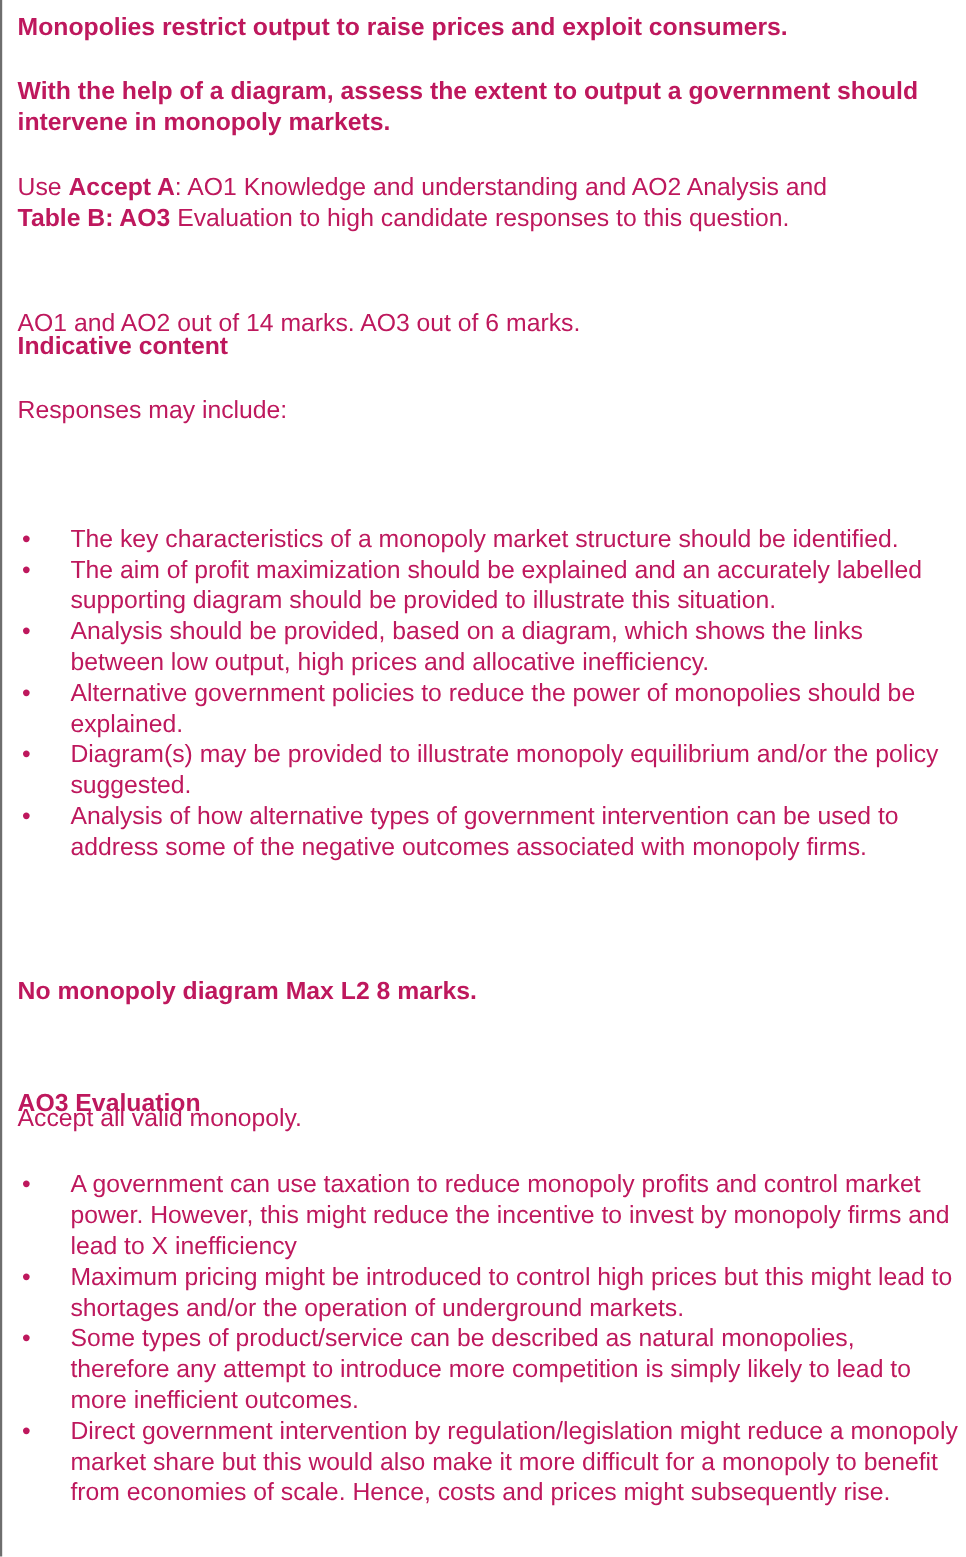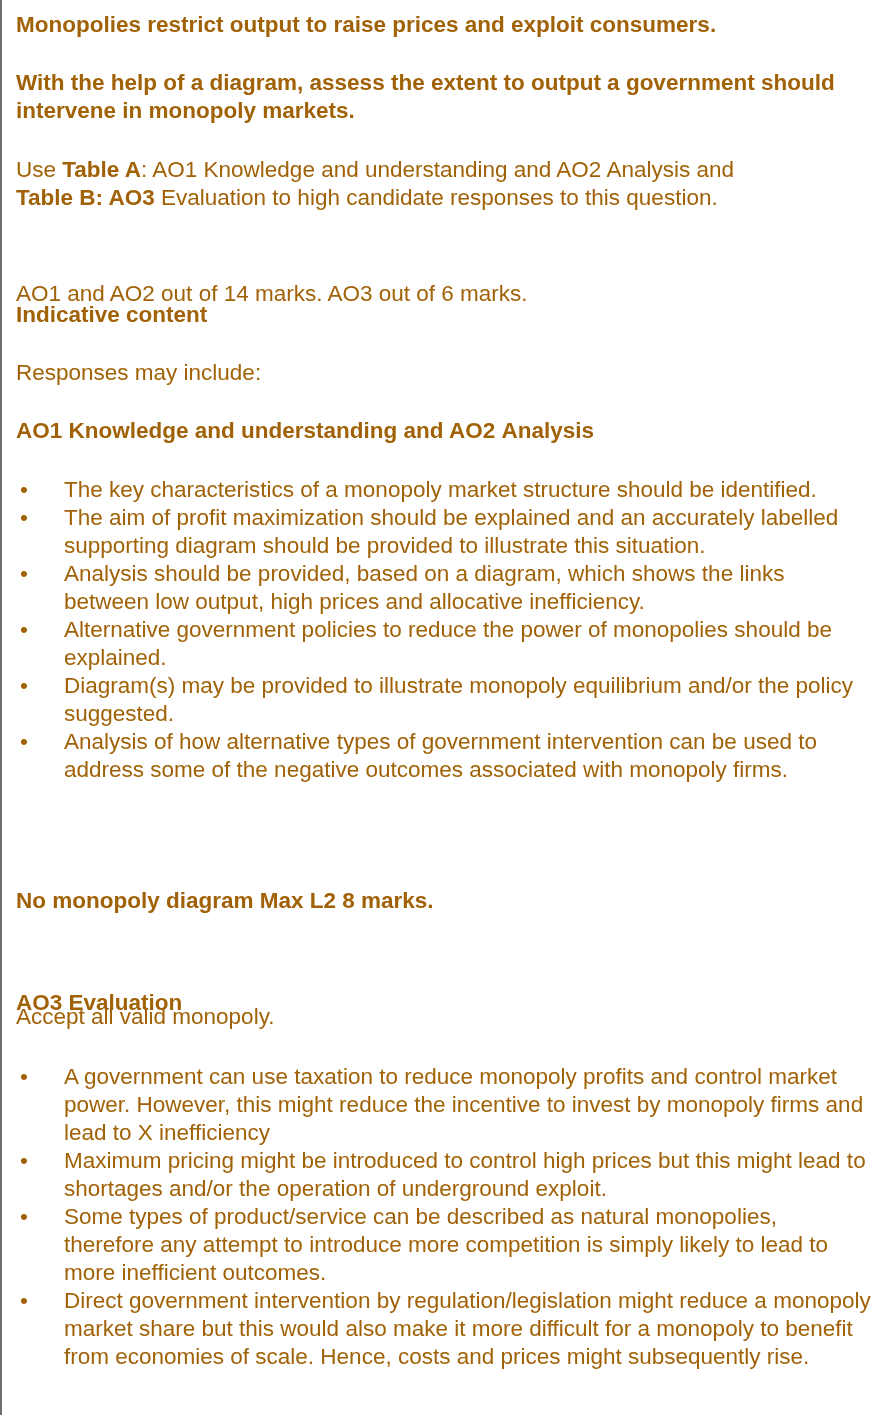--- a/index.html
+++ b/index.html
@@ -1,21 +1,21 @@
 <!DOCTYPE html>
 <html><head>
 <meta charset="utf-8">
 <style>
   html, body { margin: 0; padding: 0; background: #ffffff; }
   body { width: 878px; height: 1415px; overflow: hidden; position: relative; }
   .page {
     position: absolute; left: 0; top: 0; width: 876px; height: 1415px;
     border-left: 2px solid #6e6e6e;
     font-family: "Liberation Sans", sans-serif;
-    color: #a16207;
+    color: #be185d;
     font-size: 22.5px;
     line-height: 28px;
   }
   .blk { position: absolute; left: 14px; right: 6px; margin: 0; }
   .b { font-weight: bold; }
   ul.bullets { list-style: none; margin: 0; padding: 0; }
   ul.bullets li { position: relative; padding-left: 48px; }
   ul.bullets li .dot {
     position: absolute; left: 4px; top: 0; width: 20px; text-align: left;
   }
@@ -23,47 +23,46 @@
 </head>
 <body>
 
 <div class="page">
 
   <p class="blk b" style="top:11px;">Monopolies restrict output to raise prices and exploit consumers.</p>
 
   <p class="blk b" style="top:69px;">With the help of a diagram, assess the extent to output a government should intervene in monopoly markets.</p>
 
   <p class="blk" style="top:156px;">
-    <span>Use </span><span class="b">Table A</span><span>: AO1 Knowledge and understanding and AO2 Analysis and</span><br>
+    <span>Use </span><span class="b">Accept A</span><span>: AO1 Knowledge and understanding and AO2 Analysis and</span><br>
     <span class="b">Table B: AO3</span><span> Evaluation to high candidate responses to this question.</span>
   </p>
 
   <p class="blk" style="top:243px;margin-top:37px;">AO1 and AO2 out of 14 marks. AO3 out of 6 marks.</p>
 
   <p class="blk" style="top:359px;">Responses may include:</p>
 
   <p class="blk b" style="top:301px;">Indicative content</p>
 
-  <p class="blk b" style="top:417px;">AO1 Knowledge and understanding and AO2&nbsp;Analysis</p>
 
   <ul class="blk bullets" style="top:476px;">
     <li><span class="dot">•</span><span>The key characteristics of a monopoly market structure should be identified.</span></li>
     <li><span class="dot">•</span><span>The aim of profit maximization should be explained and an accurately labelled supporting diagram should be provided to illustrate this situation.</span></li>
     <li><span class="dot">•</span><span>Analysis should be provided, based on a diagram, which shows the links between low output, high prices and allocative inefficiency.</span></li>
     <li><span class="dot">•</span><span>Alternative government policies to reduce the power of monopolies should be explained.</span></li>
     <li><span class="dot">•</span><span>Diagram(s) may be provided to illustrate monopoly equilibrium and/or the policy suggested.</span></li>
     <li><span class="dot">•</span><span>Analysis of how alternative types of government intervention can be used to address some of the negative outcomes associated with monopoly firms.</span></li>
   </ul>
 
   <p class="blk b" style="top:887px;">No monopoly diagram Max L2 8 marks.</p>
 
   <p class="blk b" style="top:989px;">AO3 Evaluation</p>
 
   <p class="blk" style="top:1003px;">Accept all valid monopoly.</p>
 
   <ul class="blk bullets" style="top:1063px;">
     <li><span class="dot">•</span><span>A government can use taxation to reduce monopoly profits and control market power. However, this might reduce the incentive to invest by monopoly firms and lead to X inefficiency</span></li>
-    <li><span class="dot">•</span><span>Maximum pricing might be introduced to control high prices but this might lead to shortages and/or the operation of underground exploit.</span></li>
+    <li><span class="dot">•</span><span>Maximum pricing might be introduced to control high prices but this might lead to shortages and/or the operation of underground markets.</span></li>
     <li><span class="dot">•</span><span>Some types of product/service can be described as natural monopolies, therefore any attempt to introduce more competition is simply likely to lead to more inefficient outcomes.</span></li>
     <li><span class="dot">•</span><span>Direct government intervention by regulation/legislation might reduce a monopoly market share but this would also make it more difficult for a monopoly to benefit from economies of scale. Hence, costs and prices might subsequently rise.</span></li>
   </ul>
 
 </div>
 
 </body></html>

